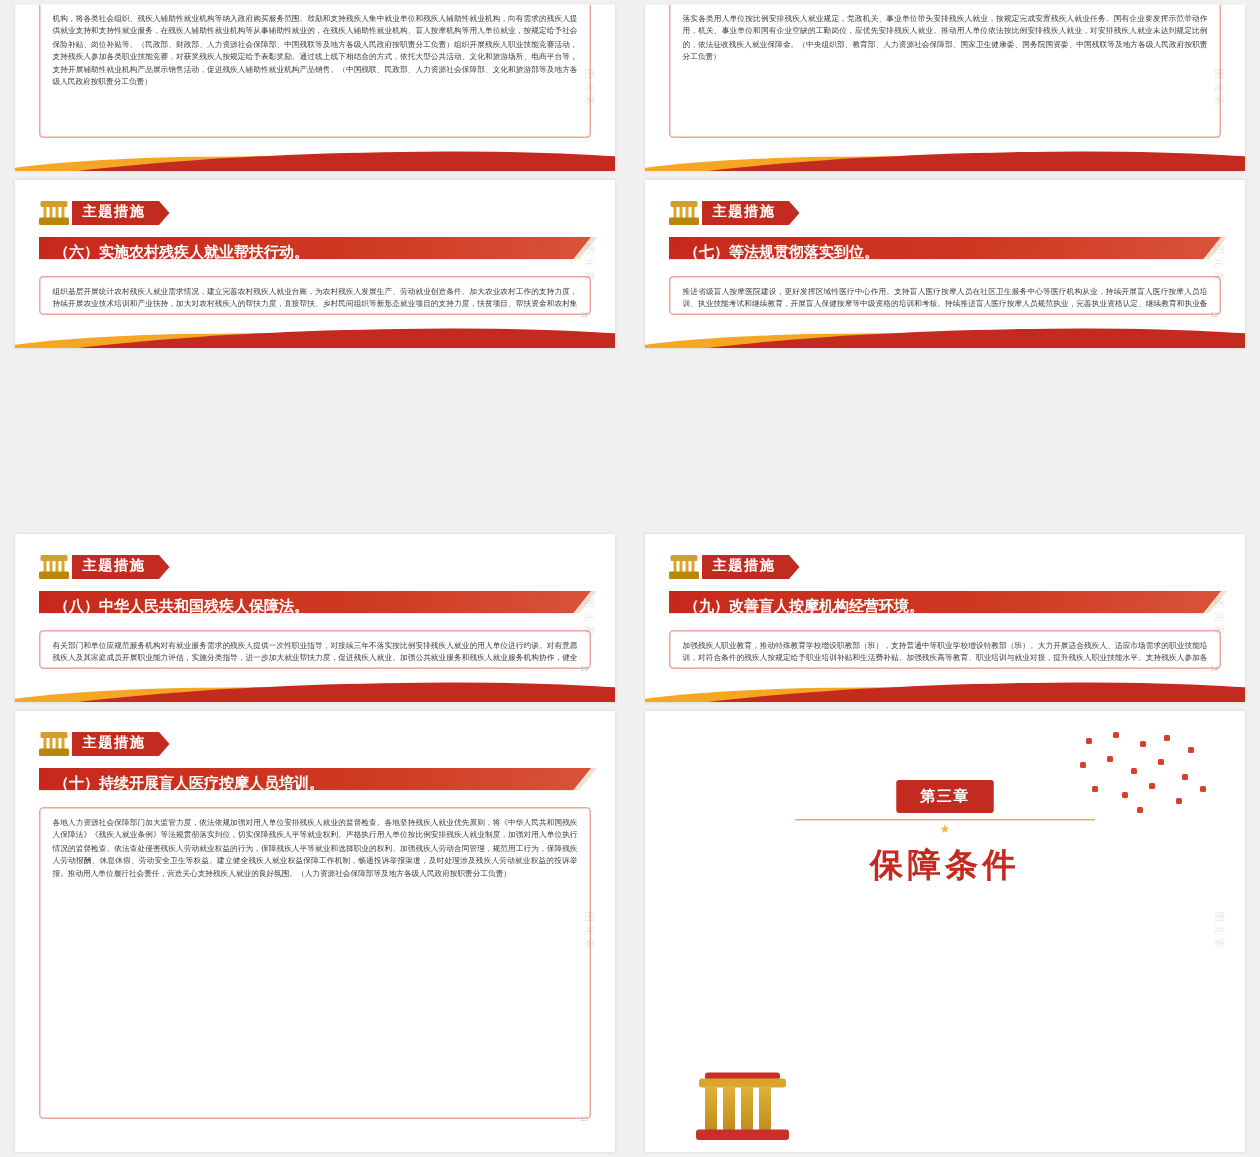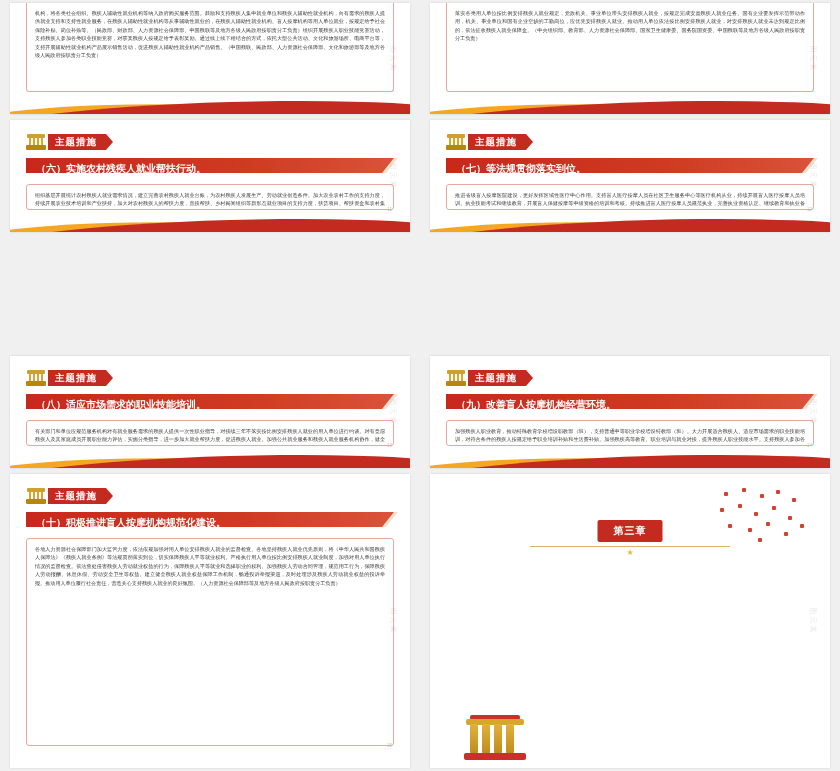--- a/index.html
+++ b/index.html
@@ -335,21 +335,21 @@
           <div class="col c2"></div>
         <div class="col c3"></div>
           <div class="col c4"></div>
           <div class="base"></div>
       </div>
       <div class="hdr-tag">主题措施</div>
     </div>
     <div class="titlebar">
       <div class="accent"></div>
         <div class="bg"></div>
-      <div class="txt">（八）适应市场需求的职业技能培训。</div>
+      <div class="txt">（八）中华人民共和国残疾人保障法。</div>
     </div>
     <div class="bodybox">
       <div class="bodytext">有关部门和单位应规范服务机构对有就业服务需求的残疾人提供一次性职业指导，对接续三年不落实按比例安排残疾人就业的用人单位进行约谈。对有意愿残疾人及其家庭成员开展职业能力评估，实施分类指导，进一步加大就业帮扶力度，促进残疾人就业。加强公共就业服务和残疾人就业服务机构协作，健全信息共享机制，提升服务质量。充分发挥各类就业服务平台作用，为残疾人提供岗位信息、职业指导、职业介绍等服务。支持社会力量参与残疾人就业服务，通过政府购买服务方式，提供专业化、个性化就业服务。加强残疾人就业服务队伍建设，提升服务能力和水平。落实残疾人就业服务机构工作人员配备要求，为残疾人提供便捷高效的就业服务。（人力资源社会保障部、中国残联、中国企业联合会等及地方各级人民政府按职责分工负责）</div>
     </div>
     <div class="pgnum">13</div>
     <div class="ribbon">
       <div class="r3"></div>
         <div class="r2"></div>
         <div class="r1"></div>
     </div>
@@ -393,21 +393,21 @@
           <div class="col c2"></div>
         <div class="col c3"></div>
           <div class="col c4"></div>
           <div class="base"></div>
       </div>
       <div class="hdr-tag">主题措施</div>
     </div>
     <div class="titlebar">
       <div class="accent"></div>
         <div class="bg"></div>
-      <div class="txt">（十）积极推进盲人按摩机构规范化建设。</div>
+      <div class="txt">（十）持续开展盲人医疗按摩人员培训。</div>
     </div>
     <div class="bodybox">
       <div class="bodytext">各地人力资源社会保障部门加大监管力度，依法依规加强对用人单位安排残疾人就业的监督检查。各地坚持残疾人就业优先原则，将《中华人民共和国残疾人保障法》《残疾人就业条例》等法规贯彻落实到位，切实保障残疾人平等就业权利。严格执行用人单位按比例安排残疾人就业制度，加强对用人单位执行情况的监督检查。依法查处侵害残疾人劳动就业权益的行为，保障残疾人平等就业和选择职业的权利。加强残疾人劳动合同管理，规范用工行为，保障残疾人劳动报酬、休息休假、劳动安全卫生等权益。建立健全残疾人就业权益保障工作机制，畅通投诉举报渠道，及时处理涉及残疾人劳动就业权益的投诉举报。推动用人单位履行社会责任，营造关心支持残疾人就业的良好氛围。（人力资源社会保障部等及地方各级人民政府按职责分工负责）</div>
     </div>
     <div class="pgnum">15</div>
     <div class="wm">图元素</div>
   </div>
 
   <div class="slide sec" style="grid-row: span 2;">
     <div class="confetti">
@@ -424,20 +424,21 @@
       <i style="left:14px; top:36px;"></i>
         <i style="left:34px; top:40px;"></i>
       <i style="left:52px; top:34px;"></i>
         <i style="left:70px; top:44px;"></i>
       <i style="left:86px; top:36px;"></i>
         <i style="left:44px; top:50px;"></i>
     </div>
     <div class="chaptag">第三章</div>
     <div class="rule"></div>
     <div class="star">★</div>
+    <div class="chaptitle">保障条件</div>
     <div class="pillar">
       <div class="p-roof"></div>
         <div class="p-top"></div>
       <div class="p-col pc1"></div>
         <div class="p-col pc2"></div>
       <div class="p-col pc3"></div>
         <div class="p-col pc4"></div>
       <div class="p-base"></div>
     </div>
     <div class="wm">图元素</div>

